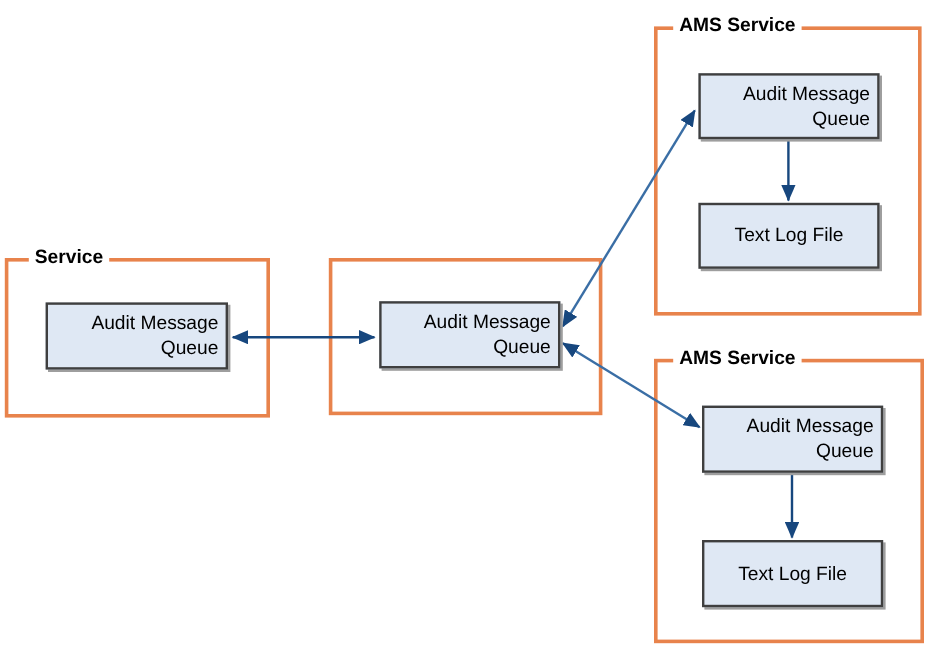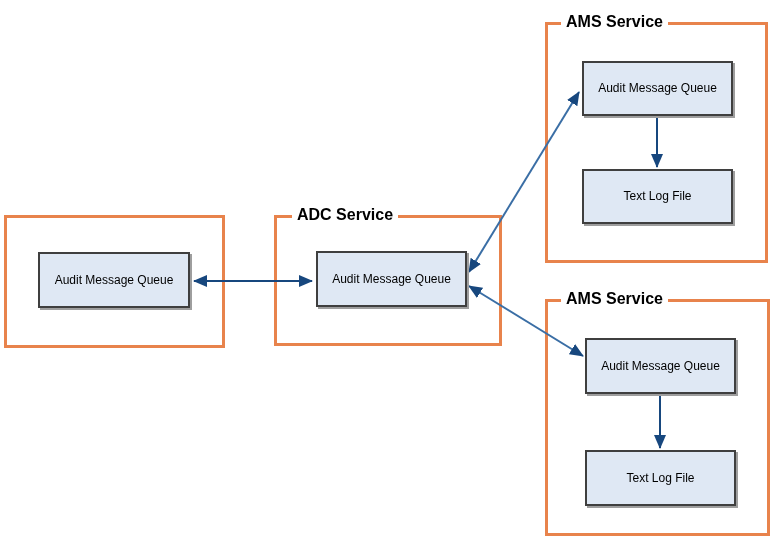--- a/index.html
+++ b/index.html
@@ -41,22 +41,22 @@
   }
   .node {
     position: absolute;
     background: var(--node-fill);
     border: 2px solid var(--node-border);
     box-shadow: 2px 2px 0 var(--node-shadow);
     box-sizing: border-box;
     display: flex;
     align-items: center;
     justify-content: center;
-    text-align: center;
-    font-size: 12px;
+    text-align: right;
+    font-size: 16px;
     line-height: 21px;
     color: var(--node-text);
     padding: 2px 6px;
     z-index: 2;
   }
   #edge-layer {
     position: absolute;
     left: 0; top: 0;
     width: 772px; height: 541px;
     pointer-events: none;
@@ -88,21 +88,21 @@
 </head>
 <body>
 
 <div id="canvas">
 
   <div class="container-box" id="box-service"></div>
   <div class="container-box" id="box-adc"></div>
   <div class="container-box" id="box-ams-top"></div>
   <div class="container-box" id="box-ams-bottom"></div>
 
-  <div class="container-title" id="title-adc">ADC Service</div>
+  <div class="container-title" id="title-service">Service</div>
   <div class="container-title" id="title-ams-top">AMS Service</div>
   <div class="container-title" id="title-ams-bottom">AMS Service</div>
 
   <div class="node" id="node-service-queue">Audit Message Queue</div>
   <div class="node" id="node-adc-queue">Audit Message Queue</div>
   <div class="node" id="node-ams-top-queue">Audit Message Queue</div>
   <div class="node" id="node-ams-top-log">Text Log File</div>
   <div class="node" id="node-ams-bottom-queue">Audit Message Queue</div>
   <div class="node" id="node-ams-bottom-log">Text Log File</div>
 

